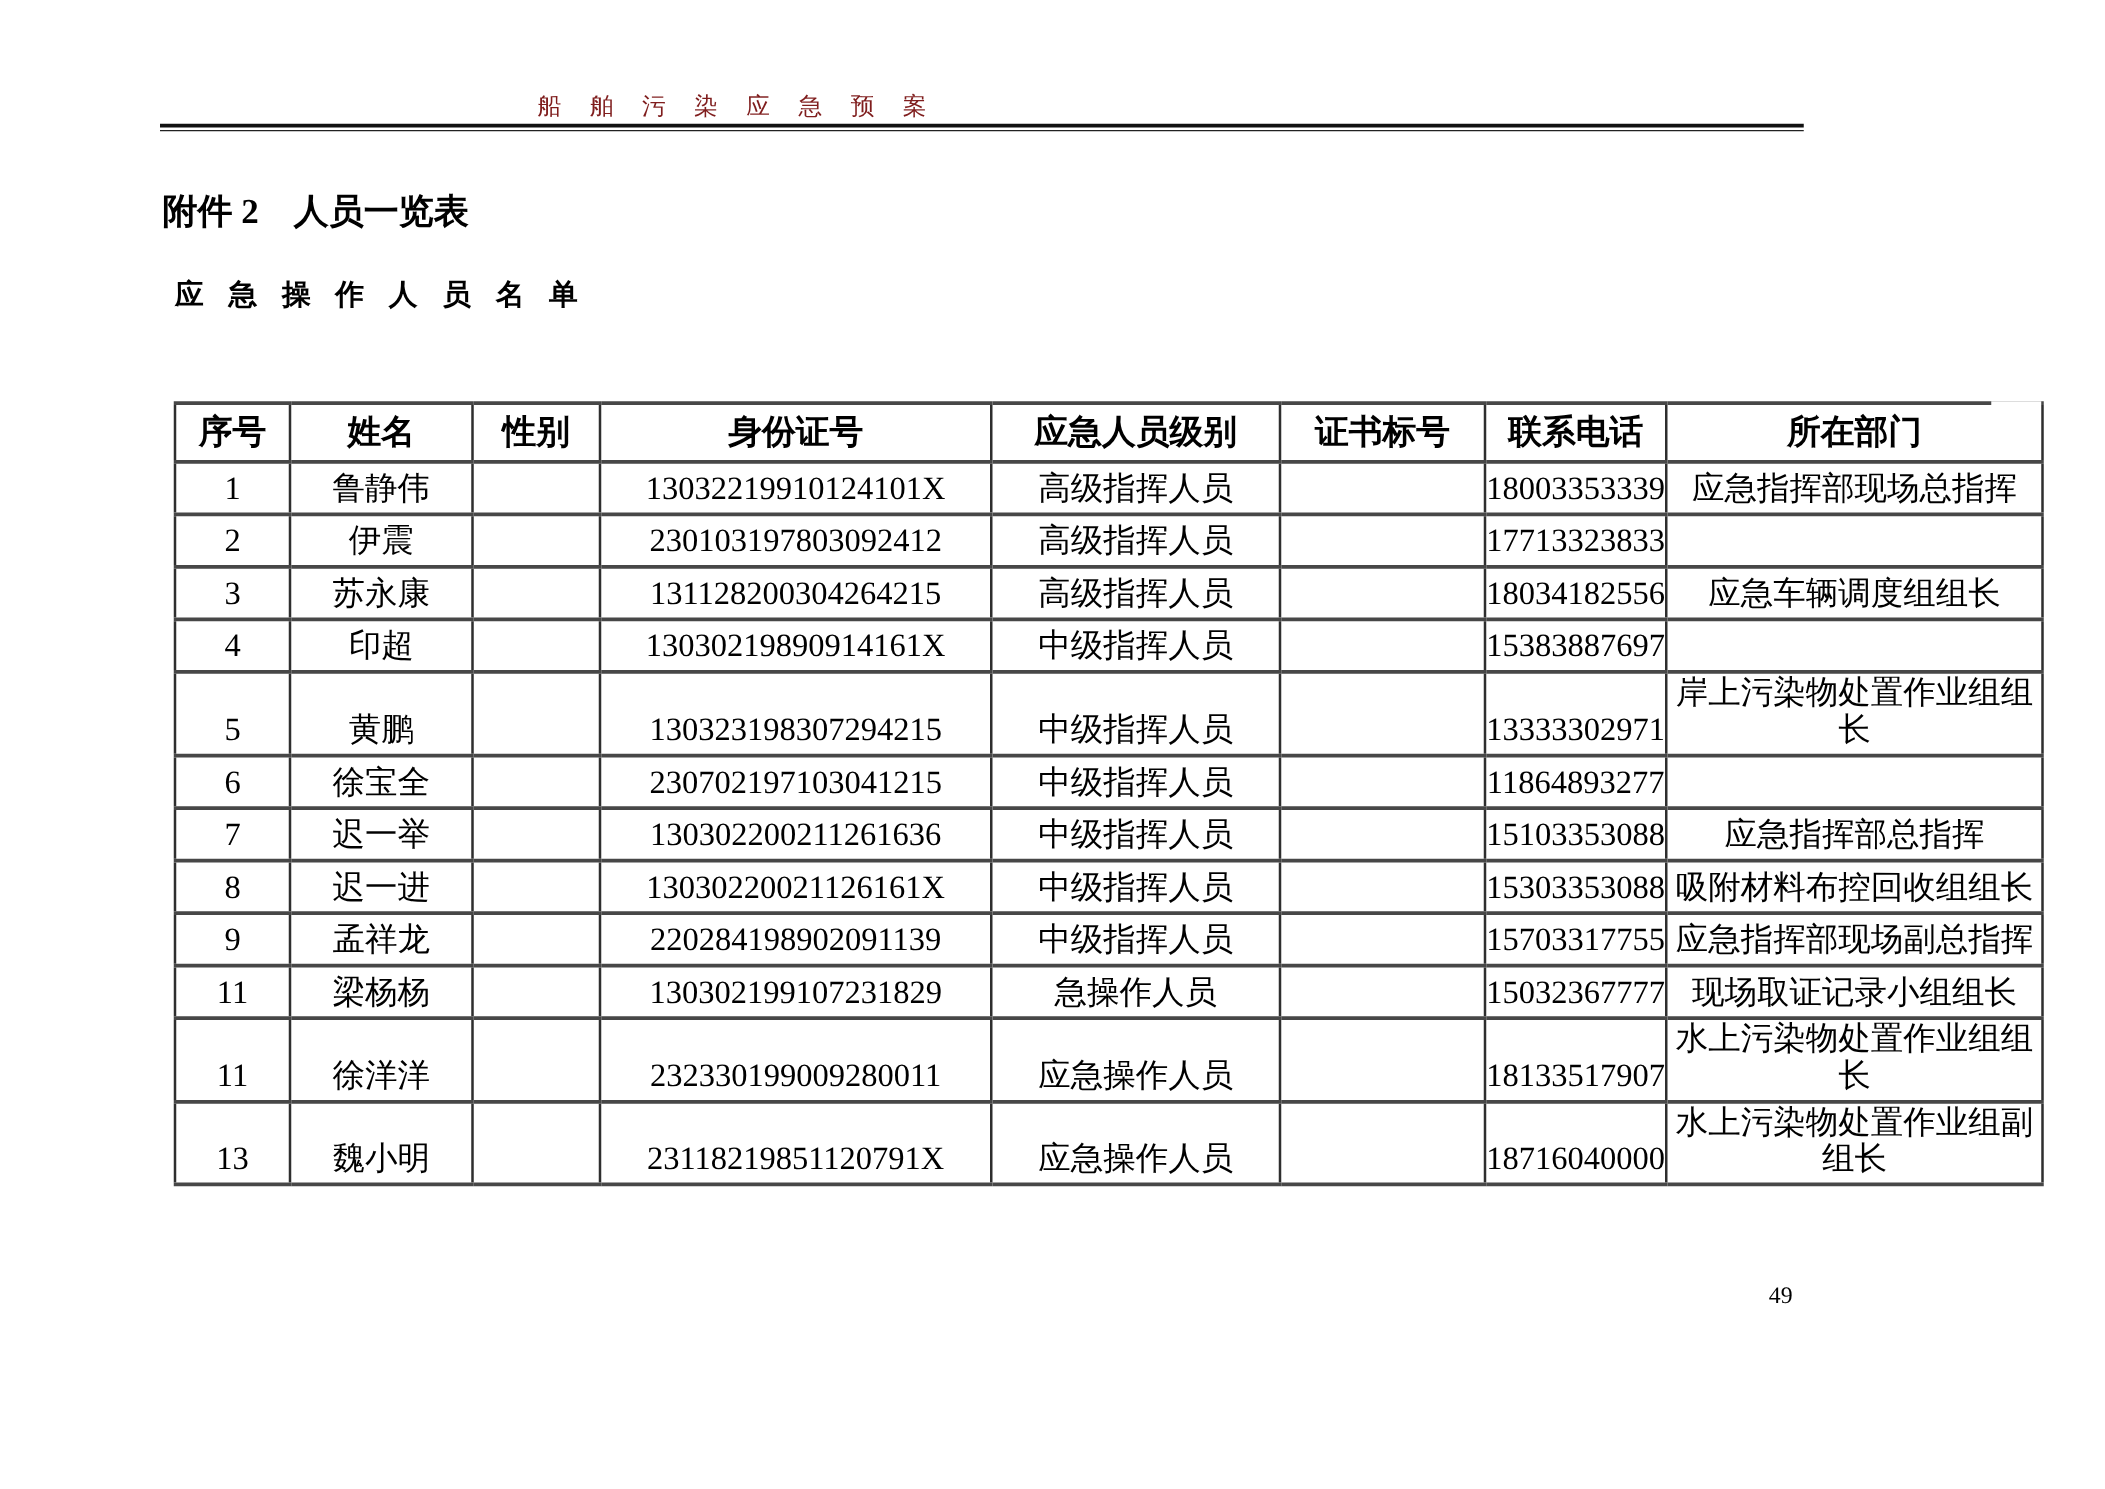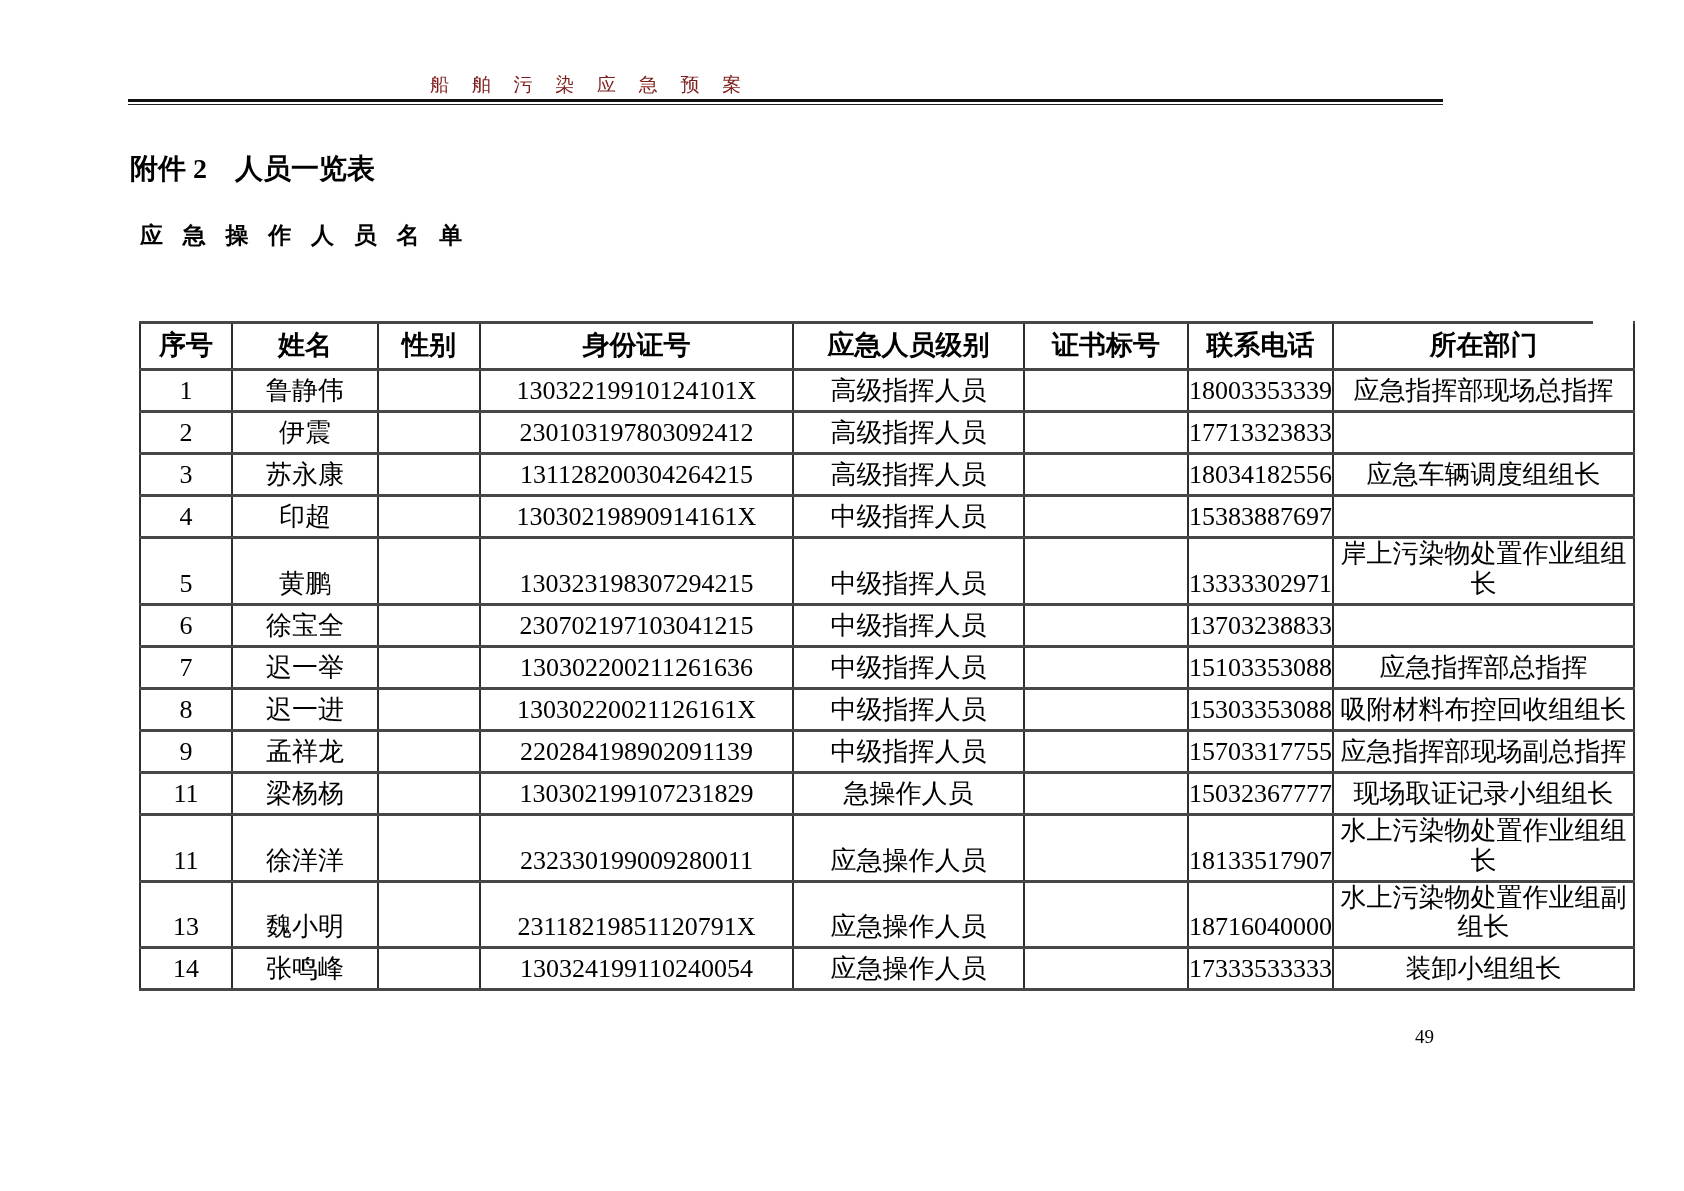--- a/index.html
+++ b/index.html
@@ -140,21 +140,21 @@
           <td class="c-phone">13333302971</td>
           <td class="c-department">岸上污染物处置作业组组长</td>
         </tr>
         <tr>
           <td class="c-index">6</td>
           <td class="c-name">徐宝全</td>
           <td class="c-gender"></td>
           <td class="c-id-number">230702197103041215</td>
           <td class="c-level">中级指挥人员</td>
           <td class="c-certificate"></td>
-          <td class="c-phone">13703238833</td>
+          <td class="c-phone">11864893277</td>
           <td class="c-department"></td>
         </tr>
         <tr>
           <td class="c-index">7</td>
           <td class="c-name">迟一举</td>
           <td class="c-gender"></td>
           <td class="c-id-number">130302200211261636</td>
           <td class="c-level">中级指挥人员</td>
           <td class="c-certificate"></td>
           <td class="c-phone">15103353088</td>
@@ -202,29 +202,19 @@
         </tr>
         <tr class="tall">
           <td class="c-index">13</td>
           <td class="c-name">魏小明</td>
           <td class="c-gender"></td>
           <td class="c-id-number">23118219851120791X</td>
           <td class="c-level">应急操作人员</td>
           <td class="c-certificate"></td>
           <td class="c-phone">18716040000</td>
           <td class="c-department">水上污染物处置作业组副组长</td>
-        </tr>
-        <tr>
-          <td class="c-index">14</td>
-          <td class="c-name">张鸣峰</td>
-          <td class="c-gender"></td>
-          <td class="c-id-number">130324199110240054</td>
-          <td class="c-level">应急操作人员</td>
-          <td class="c-certificate"></td>
-          <td class="c-phone">17333533333</td>
-          <td class="c-department">装卸小组组长</td>
         </tr>
       </tbody>
   </table>
   <div class="border-gap"></div>
 </div>
 
 <div class="page-number">49</div>
 
 </body></html>

